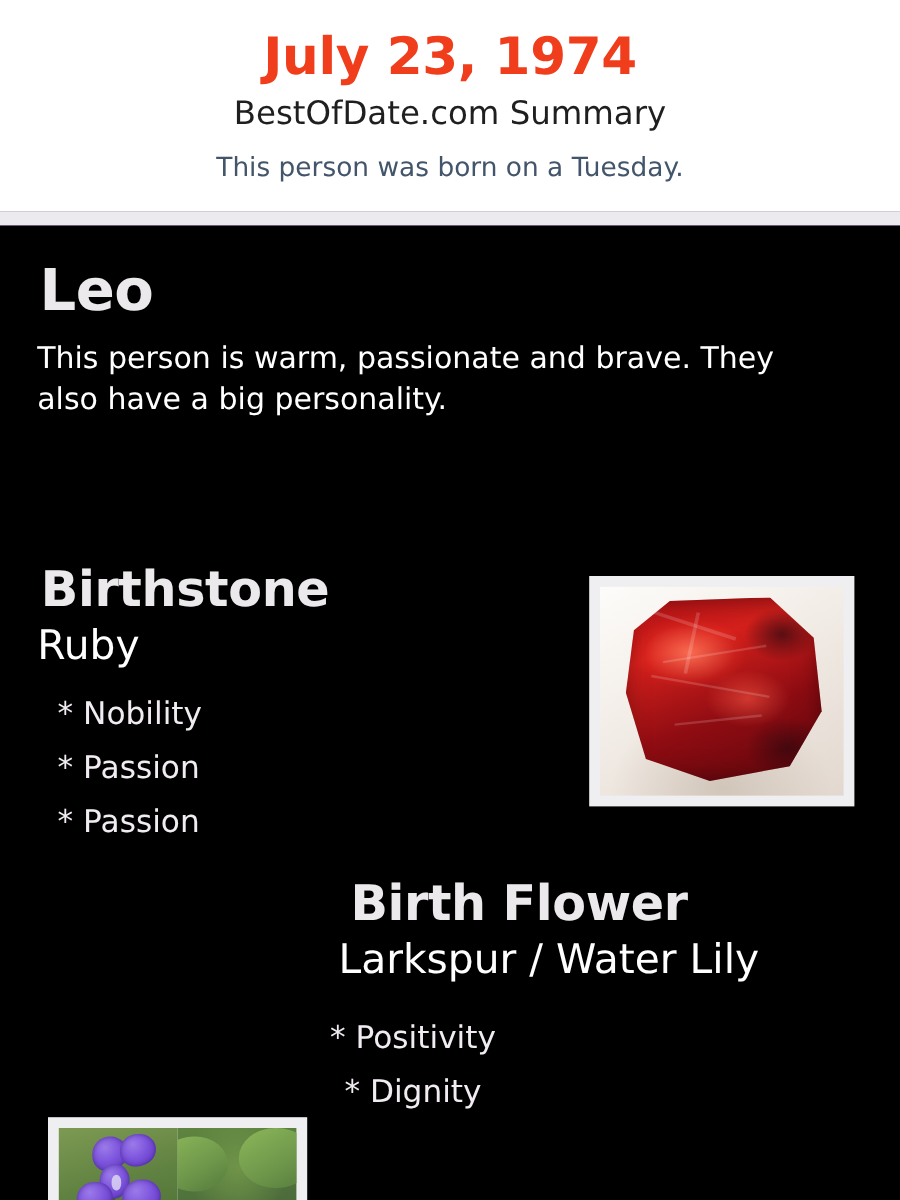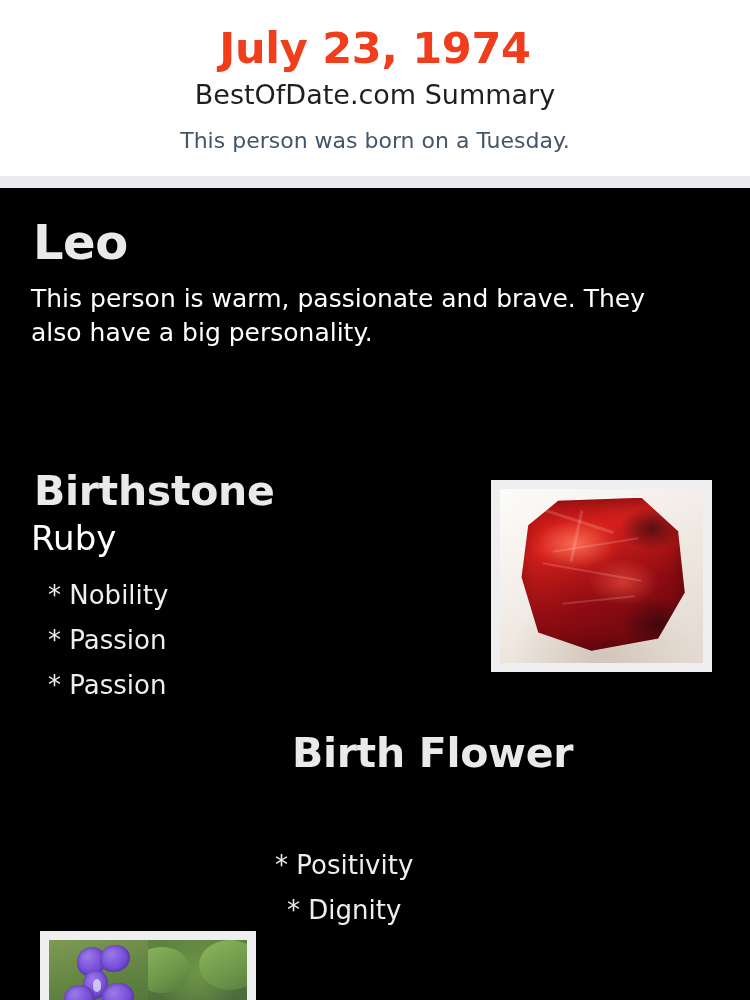--- a/index.html
+++ b/index.html
@@ -349,19 +349,20 @@
             
             
             
           </div>
         </div>
 
       </div>
     </div>
 
     <h2 class="flower-title">Birth Flower</h2>
+    <div class="flower-name">Larkspur / Water Lily</div>
     <ul class="flower-traits">
       <li>* Positivity</li>
       <li>* Dignity</li>
     </ul>
 
   </div>
 </div>
 
 </body></html>

